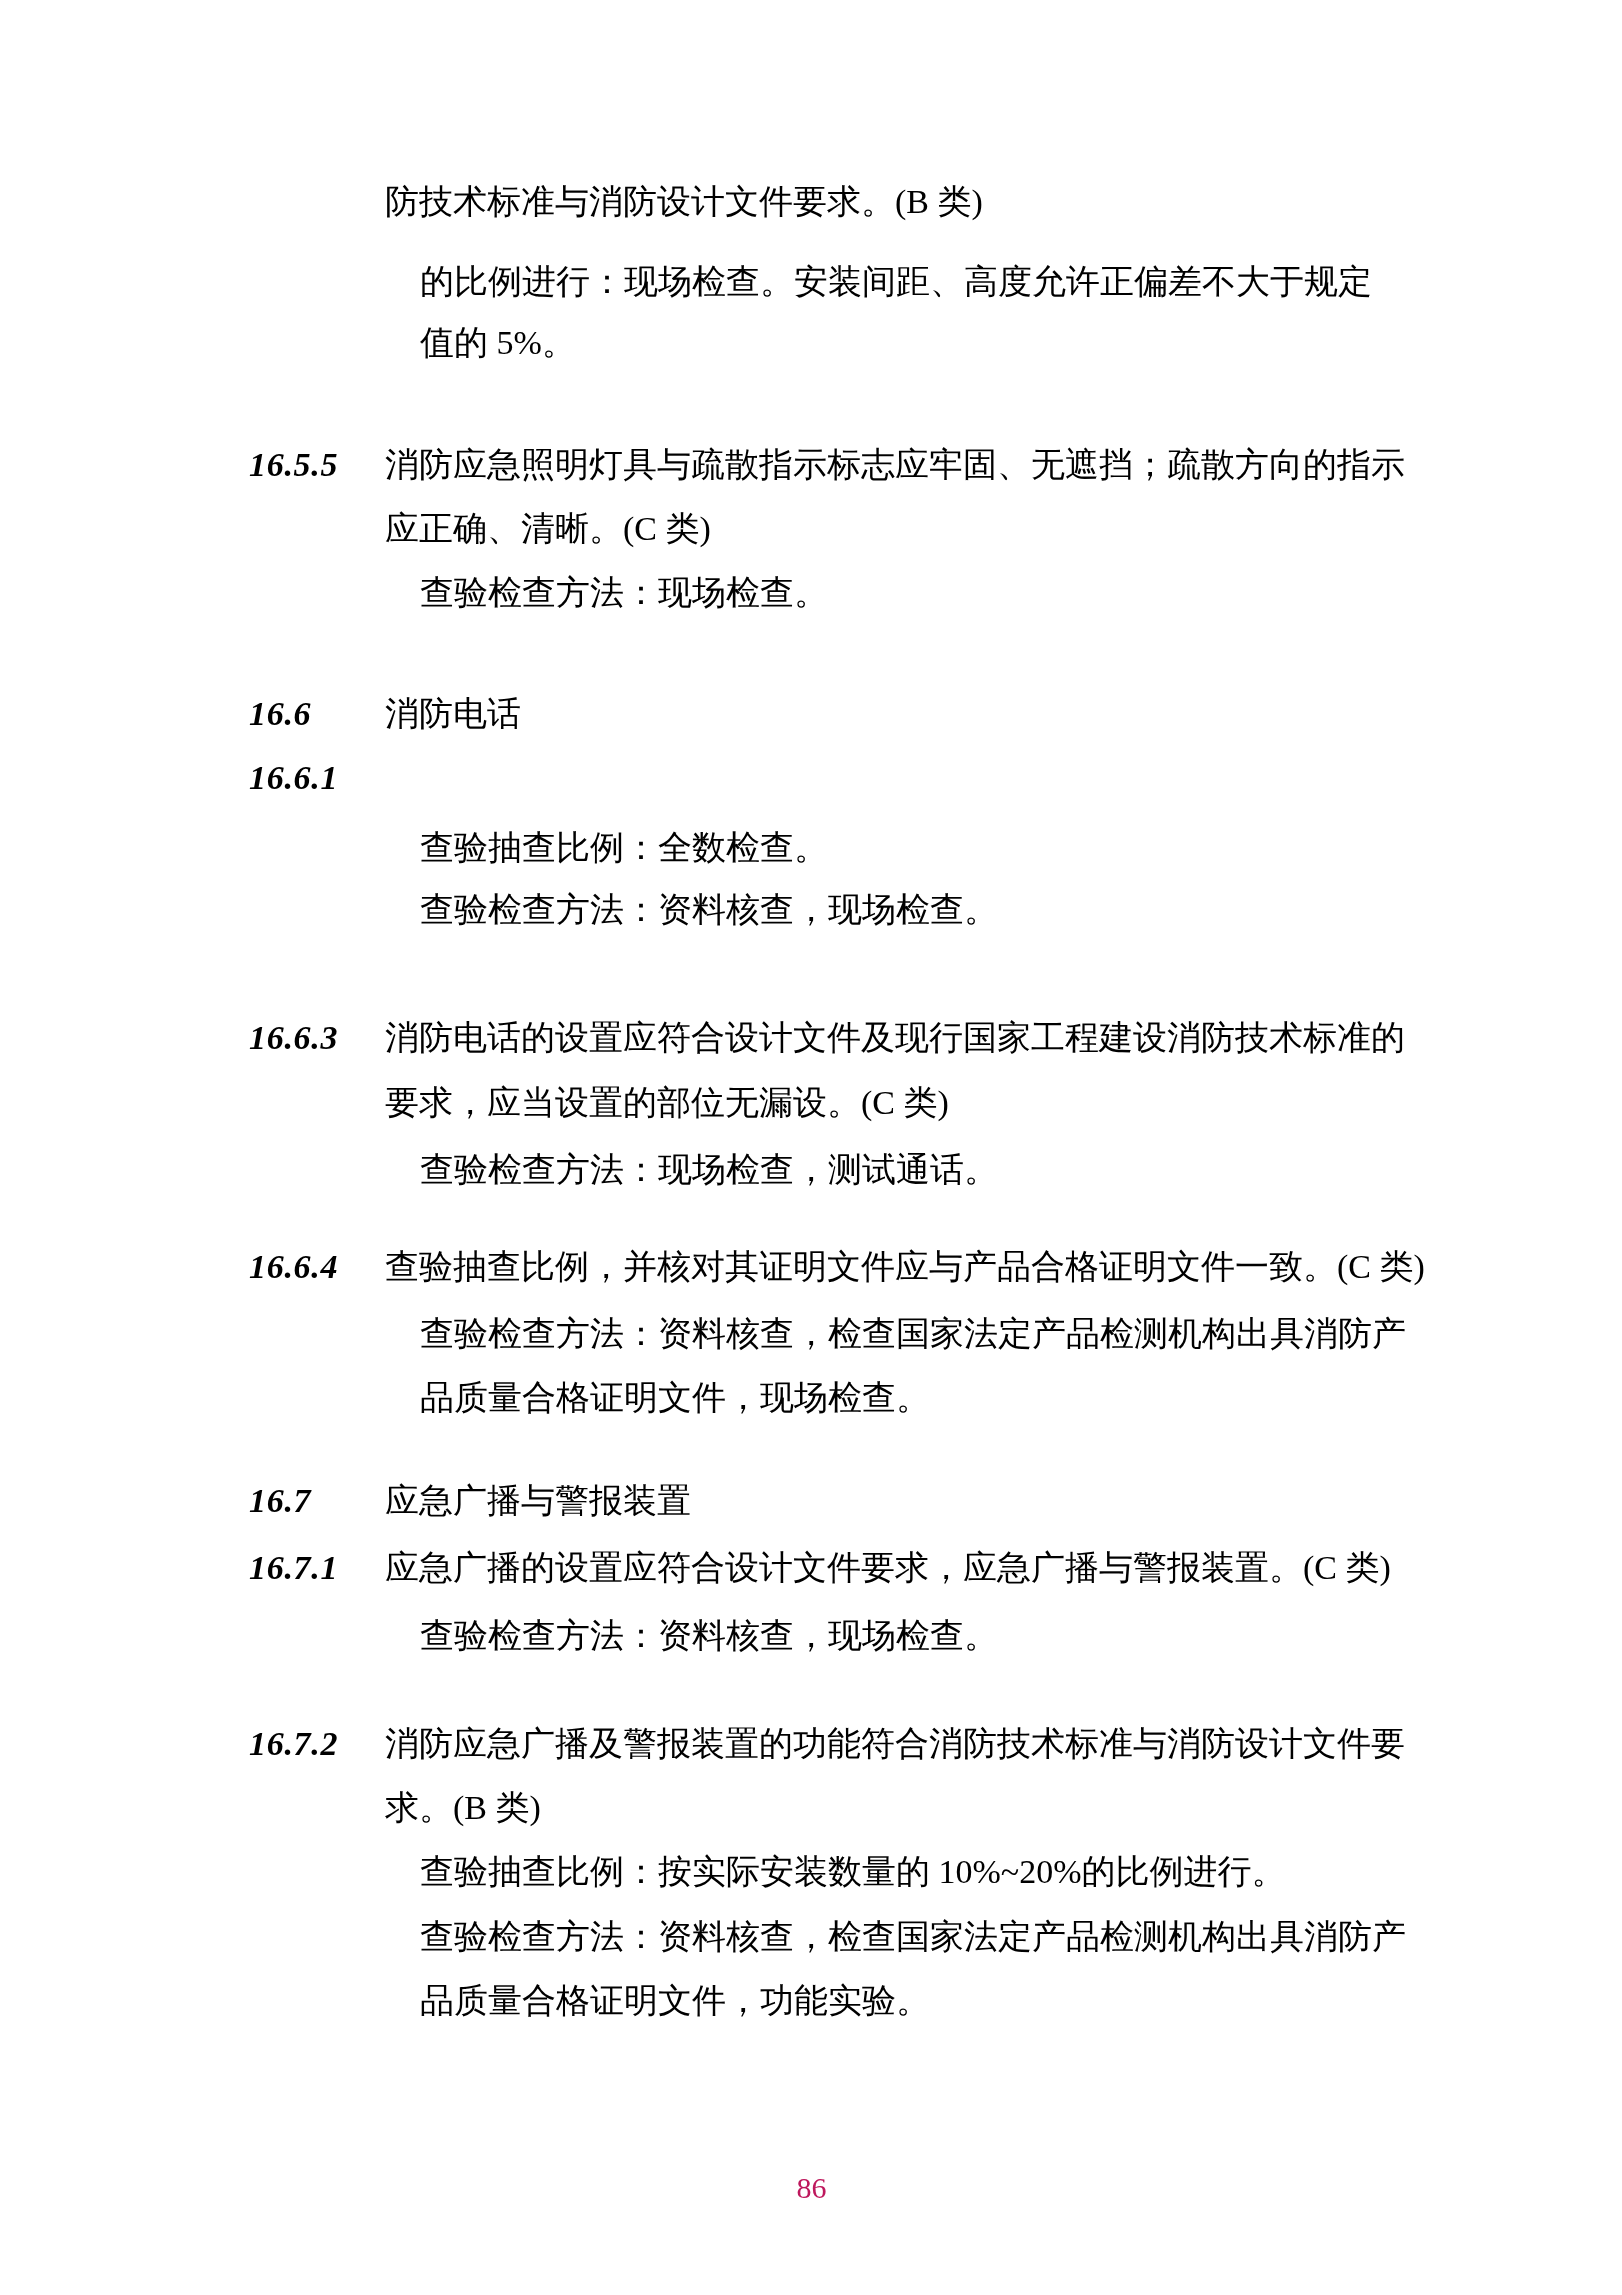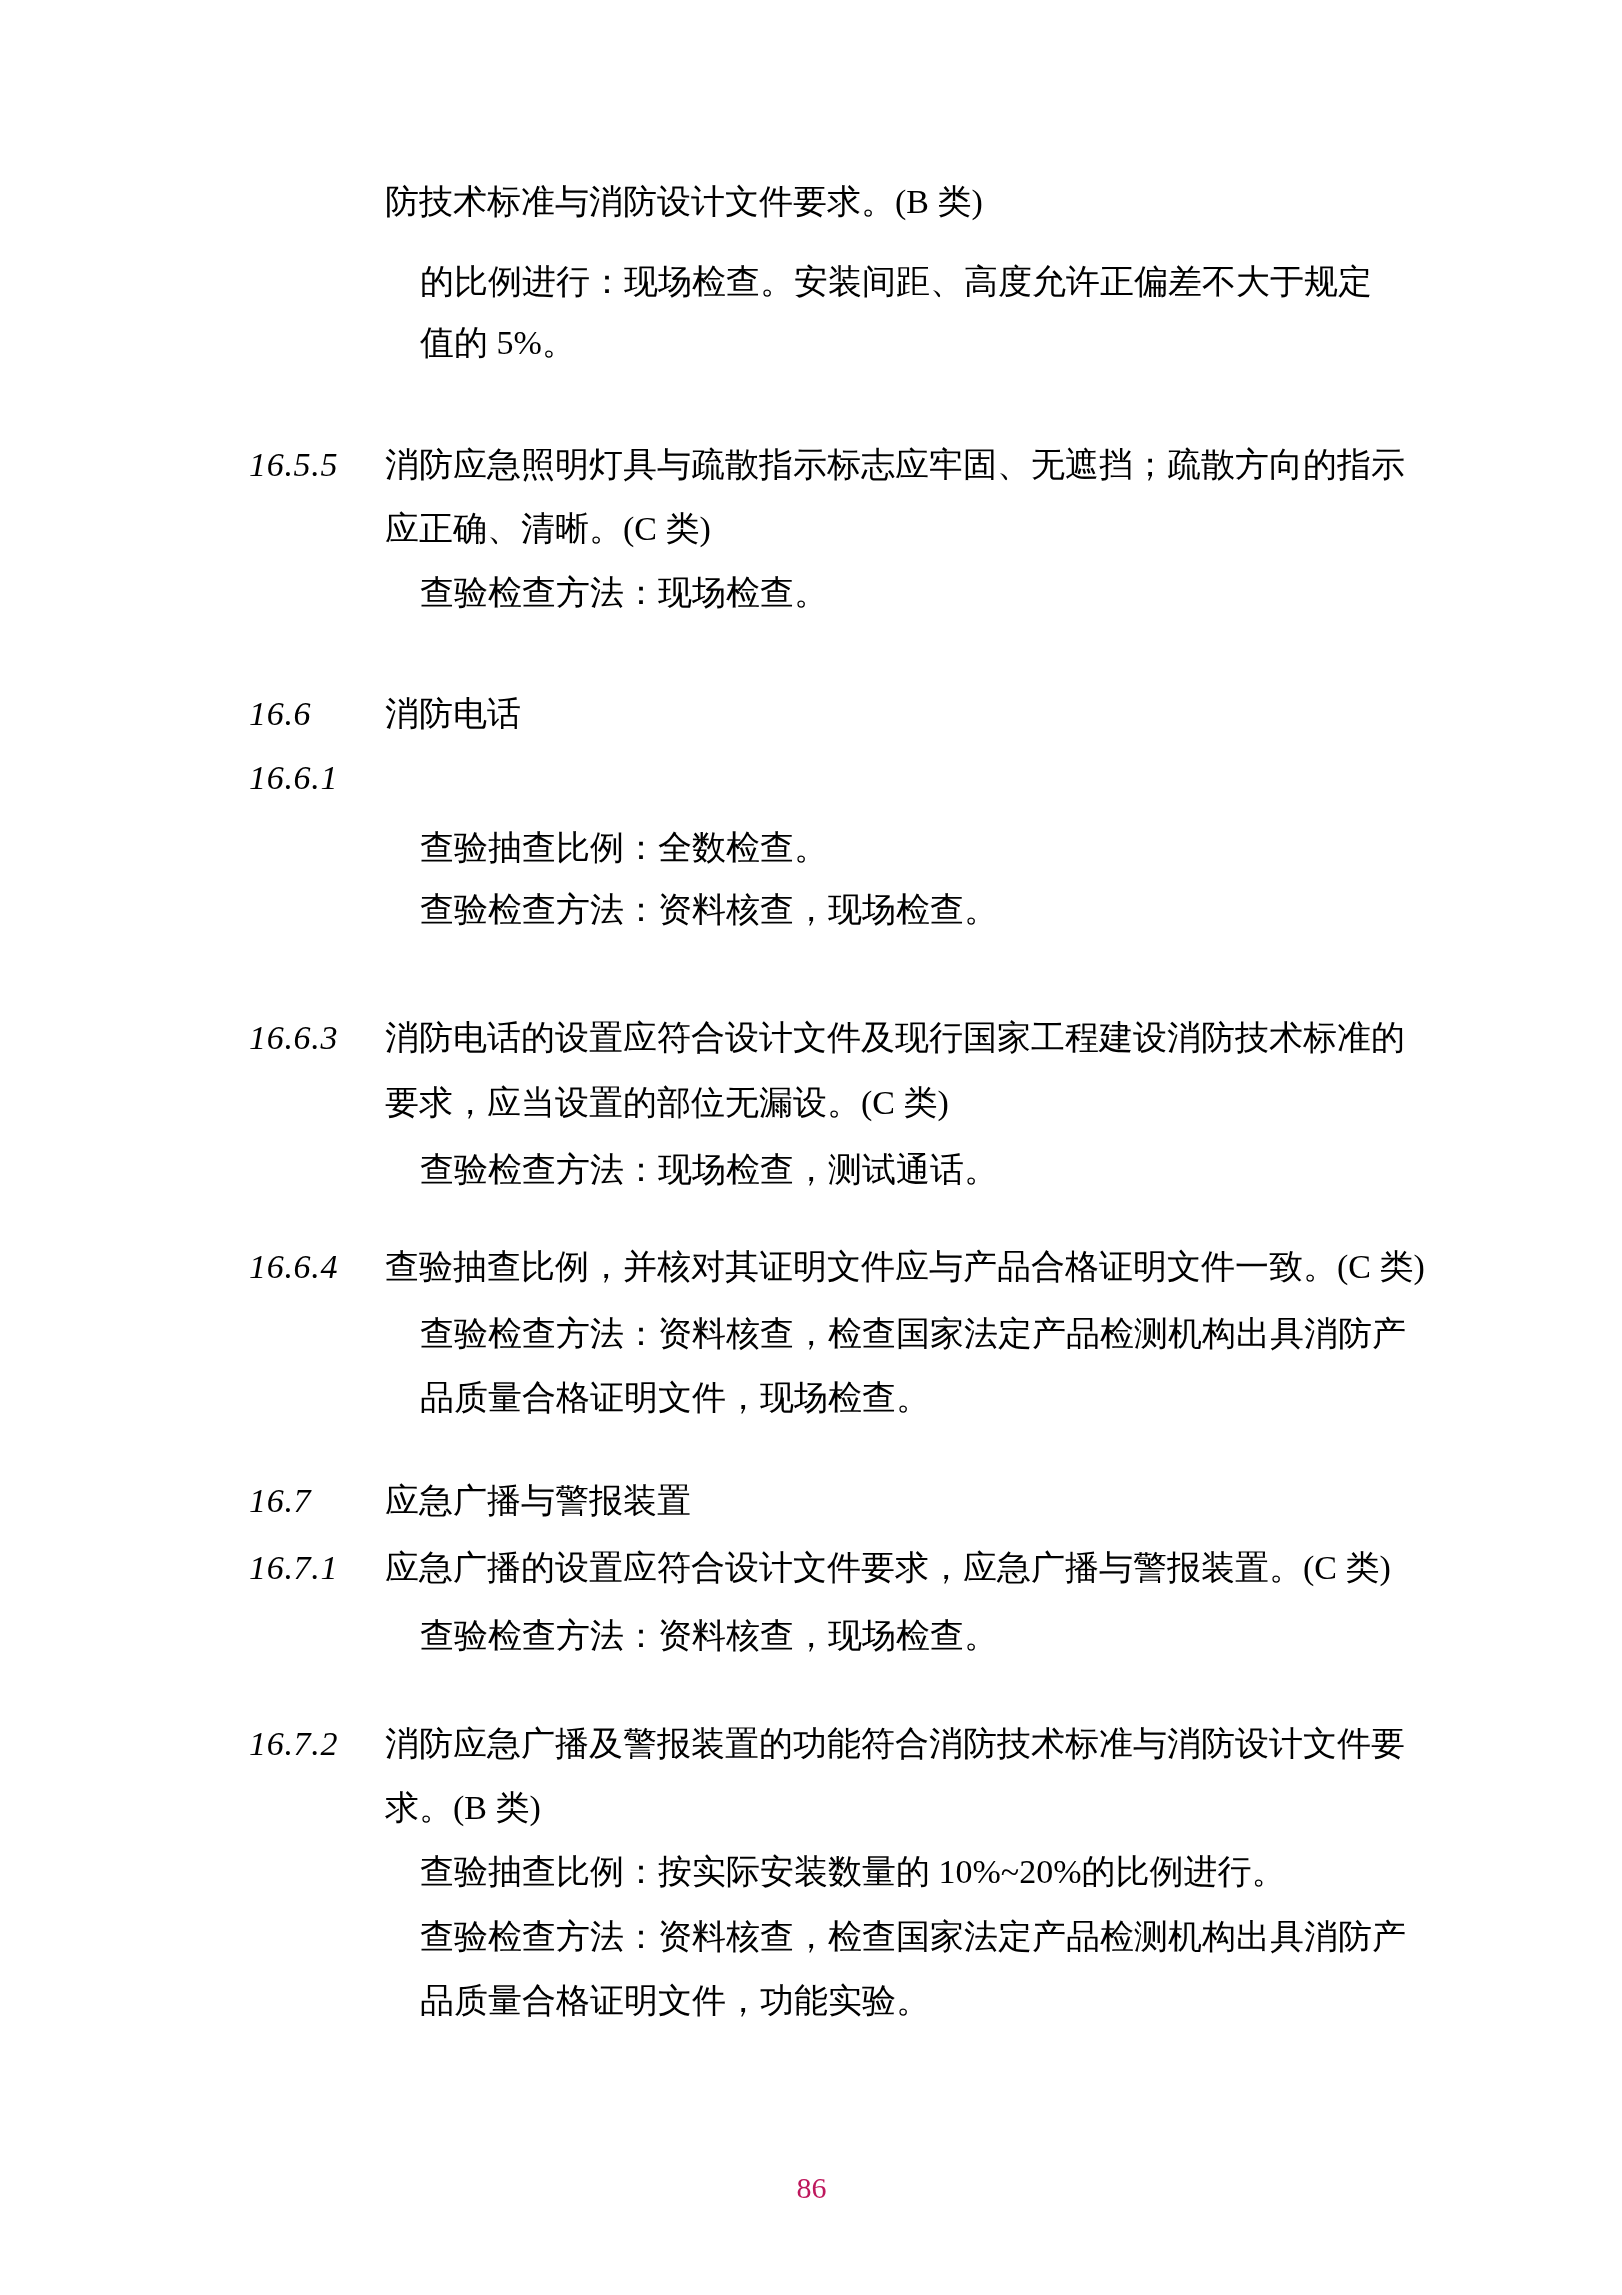--- a/index.html
+++ b/index.html
@@ -18,21 +18,21 @@
   }
   .ln {
     position: absolute;
     font-size: 34px;
     line-height: 39px;
     white-space: pre;
     color: #000000;
   }
   .num {
     left: 249px;
-    font-weight: normal;
+    font-weight: bold;
     font-style: italic;
     letter-spacing: 0.7px;
   }
   .body-x { left: 385px; }
   .meth-x { left: 420px; }
   .bold { font-weight: bold; }
   .page-num {
     position: absolute;
     left: 0;
     right: 0;

